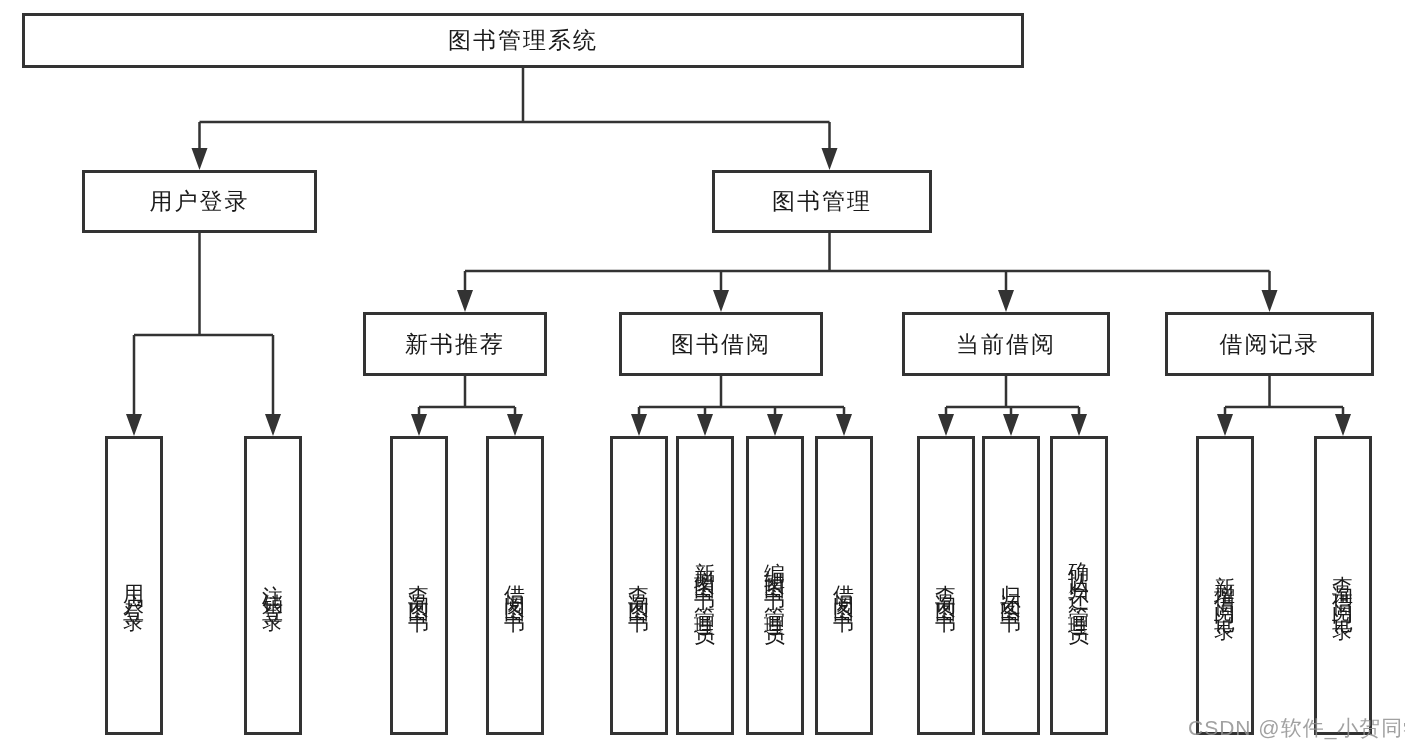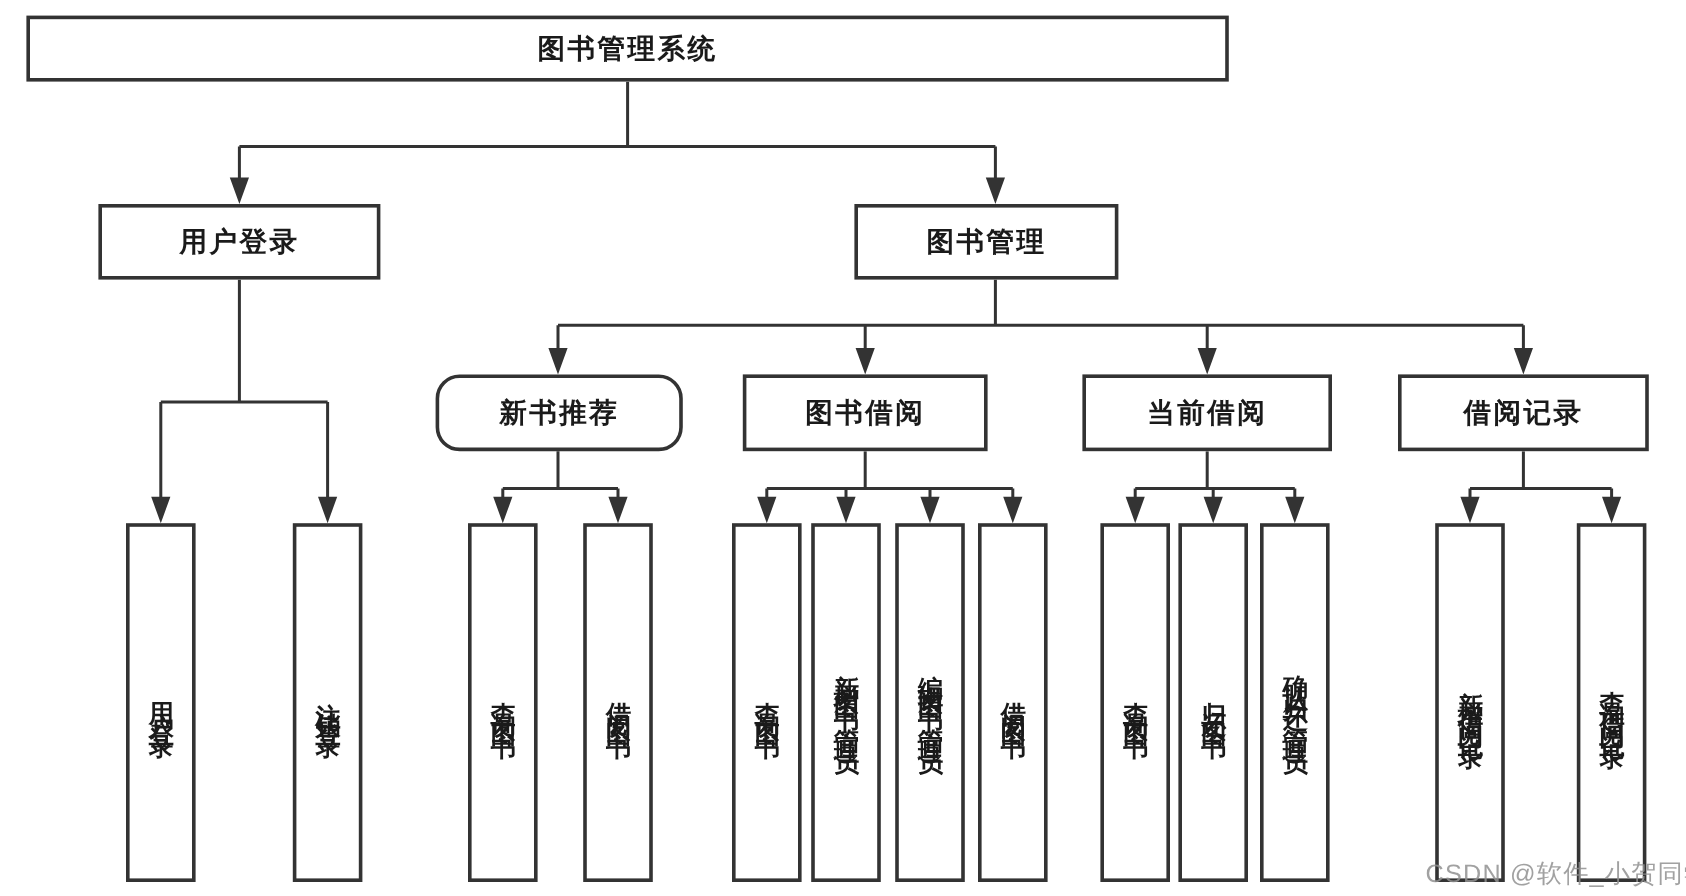--- a/index.html
+++ b/index.html
@@ -18,21 +18,20 @@
   }
   .node {
     position: absolute;
     box-sizing: border-box;
     border: 3px solid #333333;
     background: #ffffff;
     display: flex;
     align-items: center;
     justify-content: center;
     color: #1a1a1a;
-    font-weight: bold;
   }
   .hbox {
     font-size: 23px;
     letter-spacing: 2px;
     white-space: nowrap;
   }
   .vbox {
     writing-mode: vertical-rl;
     font-size: 21px;
     letter-spacing: 9px;
@@ -68,21 +67,21 @@
          M631,414 L647,414 L639,436 Z M697,414 L713,414 L705,436 Z M767,414 L783,414 L775,436 Z M836,414 L852,414 L844,436 Z
          M938,414 L954,414 L946,436 Z M1003,414 L1019,414 L1011,436 Z M1071,414 L1087,414 L1079,436 Z
          M1217,414 L1233,414 L1225,436 Z M1335,414 L1351,414 L1343,436 Z" fill="#333333" stroke="none"></path>
   </svg>
 
   <div class="node hbox" style="left:22px; top:13px; width:1002px; height:55px;">图书管理系统</div>
 
   <div class="node hbox" style="left:82px; top:170px; width:235px; height:63px;">用户登录</div>
   <div class="node hbox" style="left:712px; top:170px; width:220px; height:63px;">图书管理</div>
 
-  <div class="node hbox" style="left:363px; top:312px; width:206px; height:64px;border-radius:20px;">新书推荐</div>
+  <div class="node hbox" style="left:363px; top:312px; width:184px; height:64px;">新书推荐</div>
   <div class="node hbox" style="left:902px; top:312px; width:208px; height:64px;">当前借阅</div>
   <div class="node hbox" style="left:619px; top:312px; width:204px; height:64px;">图书借阅</div>
   <div class="node hbox" style="left:1165px; top:312px; width:209px; height:64px;">借阅记录</div>
 
   <div class="node vbox" style="left:105px; top:436px; width:58px; height:299px;">用户登录</div>
   <div class="node vbox" style="left:244px; top:436px; width:58px; height:299px;">注销登录</div>
 
   <div class="node vbox" style="left:390px; top:436px; width:58px; height:299px;">查询图书</div>
   <div class="node vbox" style="left:486px; top:436px; width:58px; height:299px;">借阅图书</div>
 

